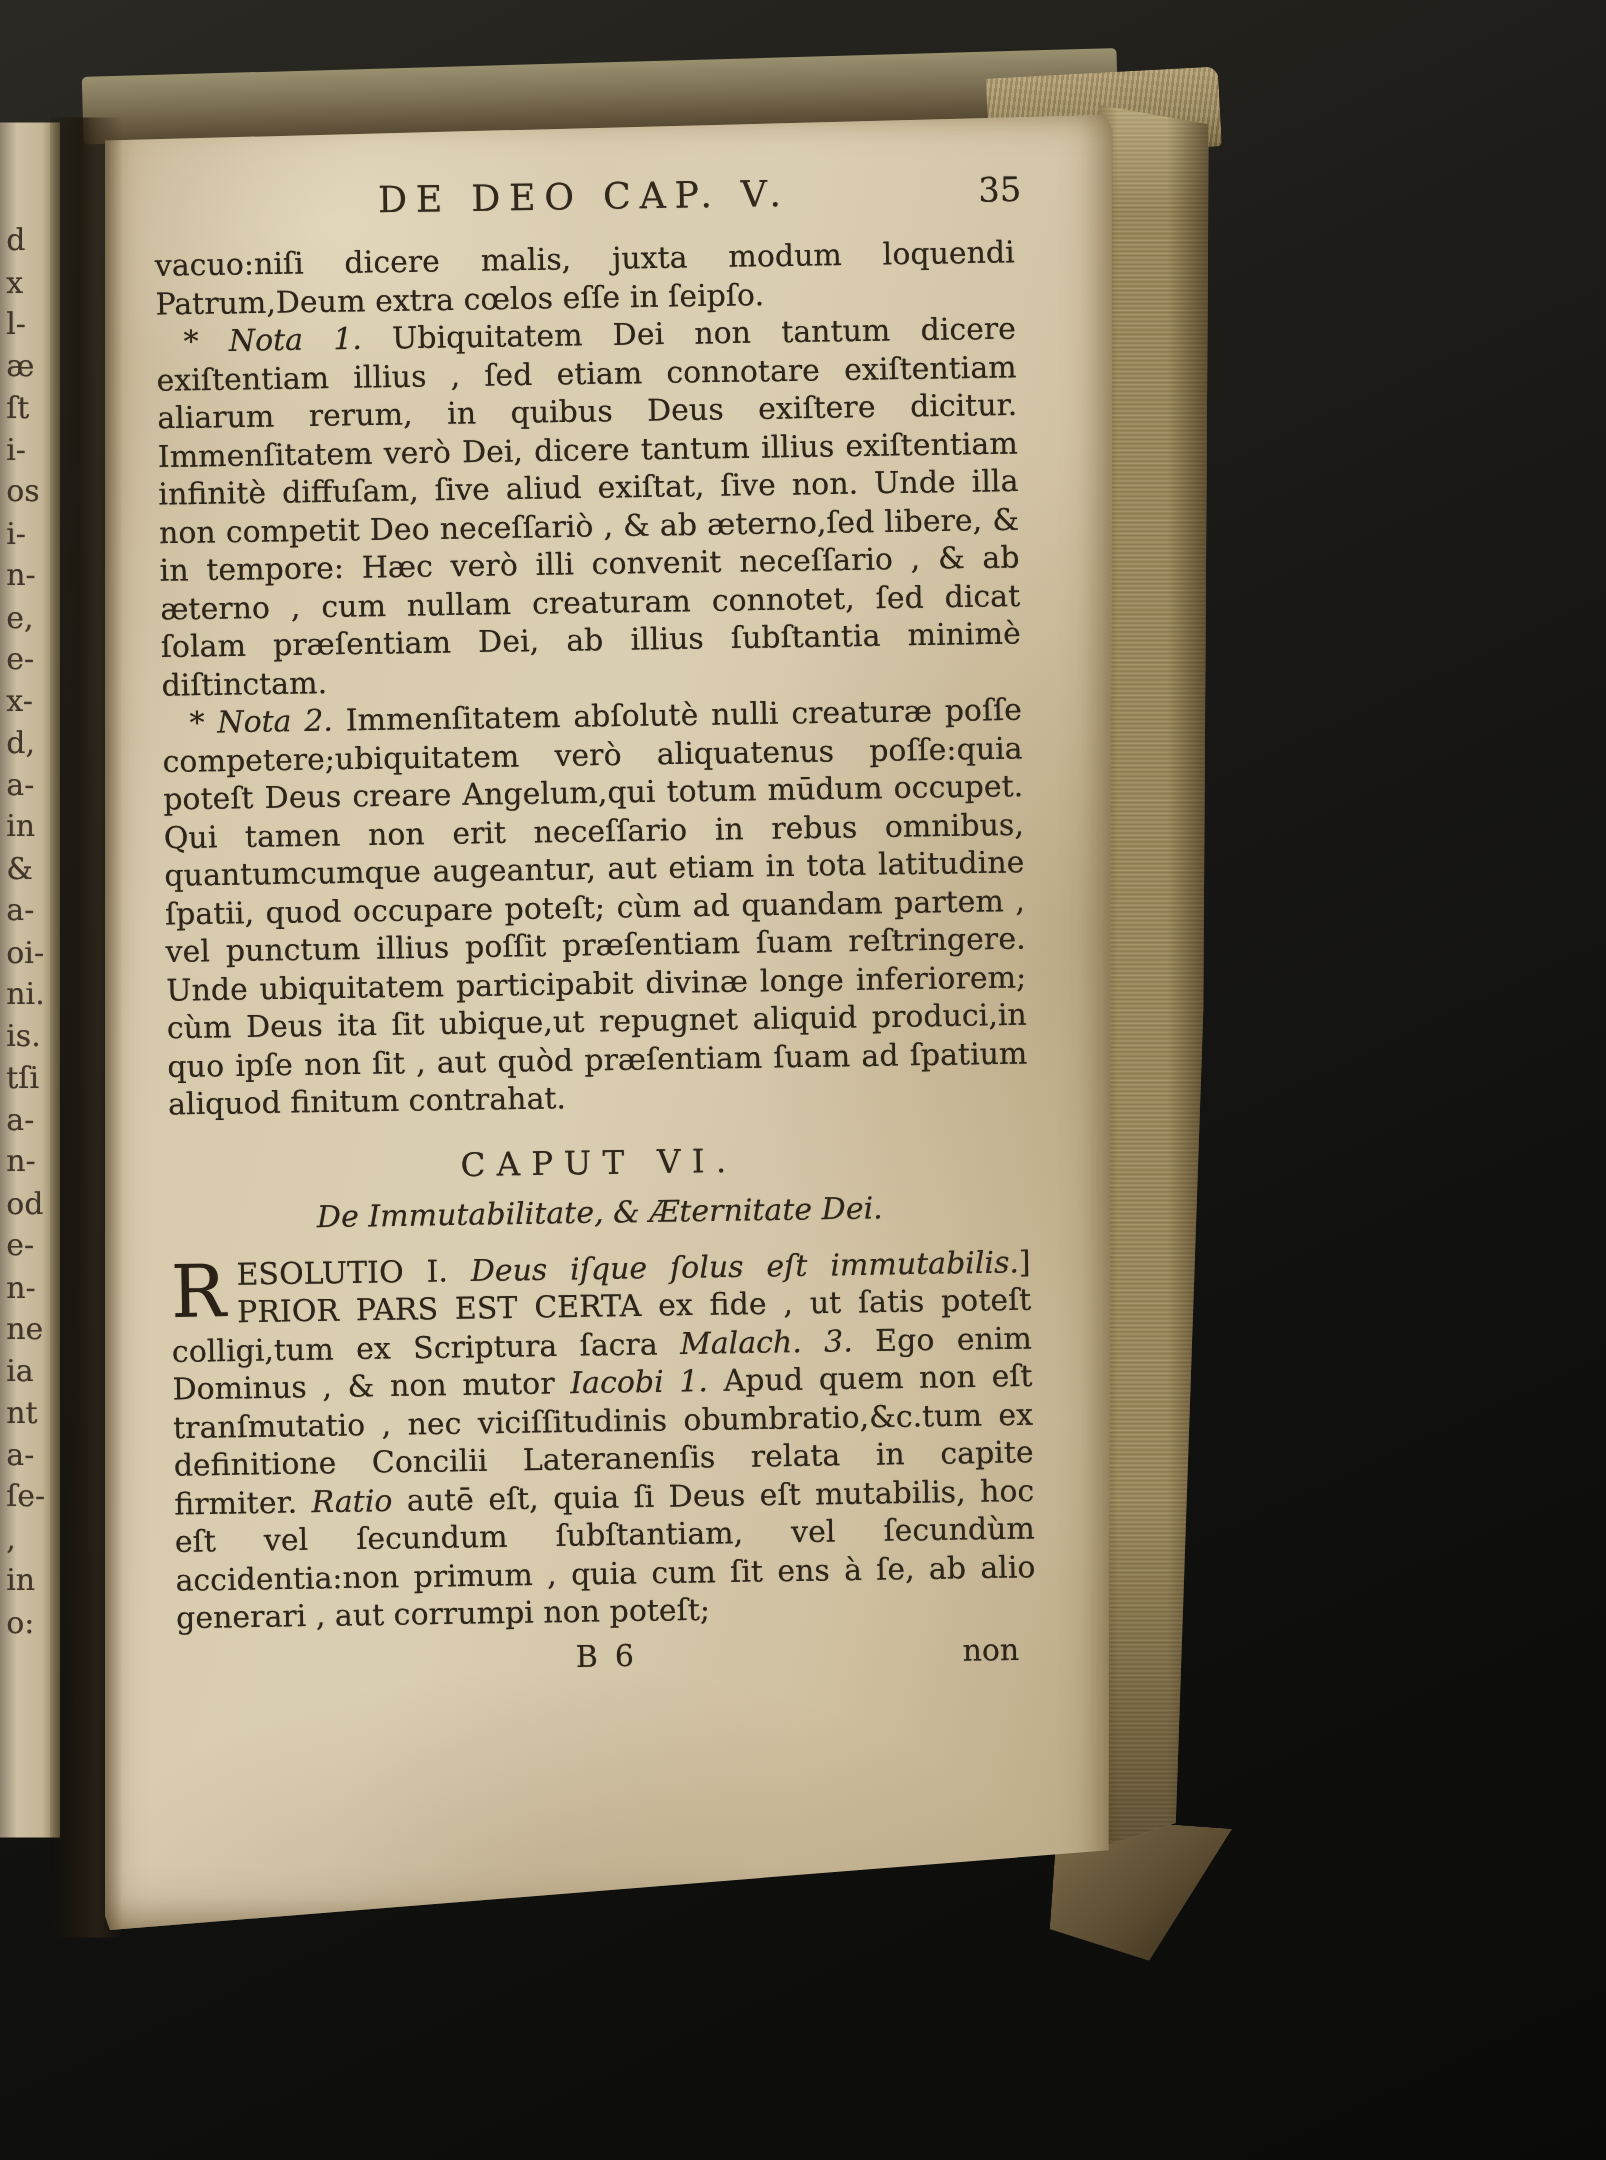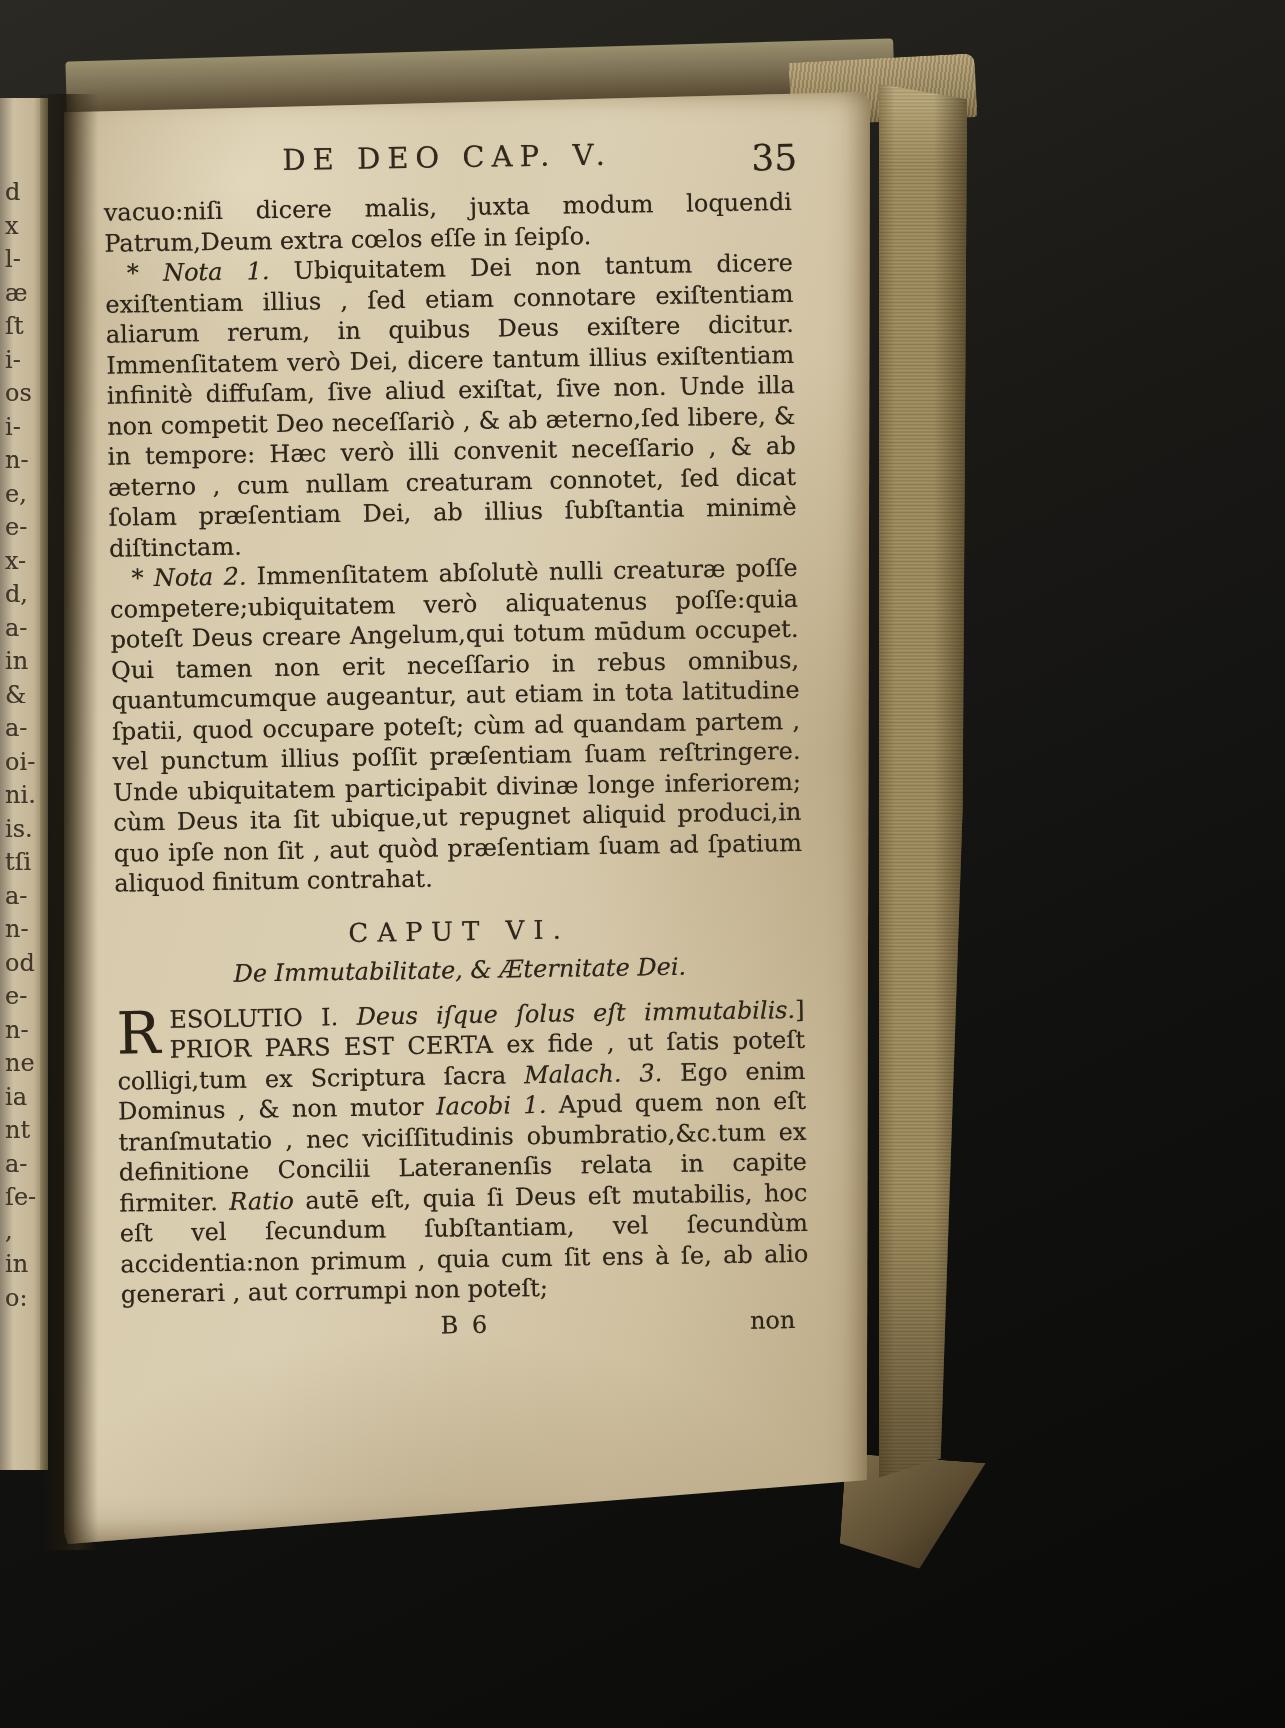--- a/index.html
+++ b/index.html
@@ -49,21 +49,21 @@
     text-shadow:0 0 0.6px rgba(65,54,42,0.5);
   }
   
   .gutter{
     position:absolute;left:40px;top:94px;width:58px;height:1456px;z-index:6;
     background:linear-gradient(90deg,rgba(15,12,7,0.15) 0%,rgba(30,24,14,0.85) 40%,rgba(55,44,26,0.55) 65%,rgba(0,0,0,0) 100%);
     pointer-events:none;
   }
   
   .page{
-    position:absolute;left:64px;top:92px;width:806px;height:1452px;z-index:4;
+    position:absolute;left:84px;top:92px;width:806px;height:1452px;z-index:4;
     clip-path:polygon(0% 1.4%,99.3% 0%,100% 0.8%,99.6% 95.6%,0.5% 100%,0% 99.2%);
     background:
       radial-gradient(ellipse 320px 220px at 22% 6%,rgba(255,248,226,0.30),rgba(0,0,0,0) 70%),
       radial-gradient(ellipse 420px 560px at 98% 45%,rgba(120,95,50,0.20),rgba(0,0,0,0) 70%),
       radial-gradient(ellipse 560px 320px at 45% 102%,rgba(110,85,45,0.26),rgba(0,0,0,0) 75%),
       linear-gradient(105deg,#c3b392 0%,#d7caac 18%,#dbcfb3 46%,#cfc0a0 76%,#b9a885 100%);
     box-shadow:
       inset -20px 0 30px -12px rgba(90,65,30,0.55),
       inset 0 -24px 34px -14px rgba(90,65,30,0.45),
       inset 14px 0 26px -10px rgba(120,95,55,0.50),
@@ -74,21 +74,21 @@
     padding:54px 80px 40px 38px;
     transform:rotate(-0.9deg);transform-origin:20px 0;
     color:#2d251a;
     text-shadow:0 0 0.7px rgba(45,37,26,0.55);
   }
   .page-header{position:relative;height:40px;margin-bottom:12px;}
   .header-title{
     display:block;text-align:center;font-size:29px;letter-spacing:7px;
     color:#32291d;
   }
-  .page-number{position:absolute;right:-6px;top:2px;font-size:36px;}
+  .page-number{position:absolute;right:-6px;top:2px;font-size:27px;}
   .body-par{
     margin:0;font-size:24px;line-height:30.5px;text-align:justify;
   }
   .body-par.indent{text-indent:22px;}
   .chapter-heading{
     margin:22px 0 10px 0;font-weight:normal;text-align:center;
     font-size:26px;letter-spacing:9px;color:#2f271c;
   }
   .chapter-subtitle{
     margin:0 0 16px 0;text-align:center;font-style:italic;font-size:24px;

